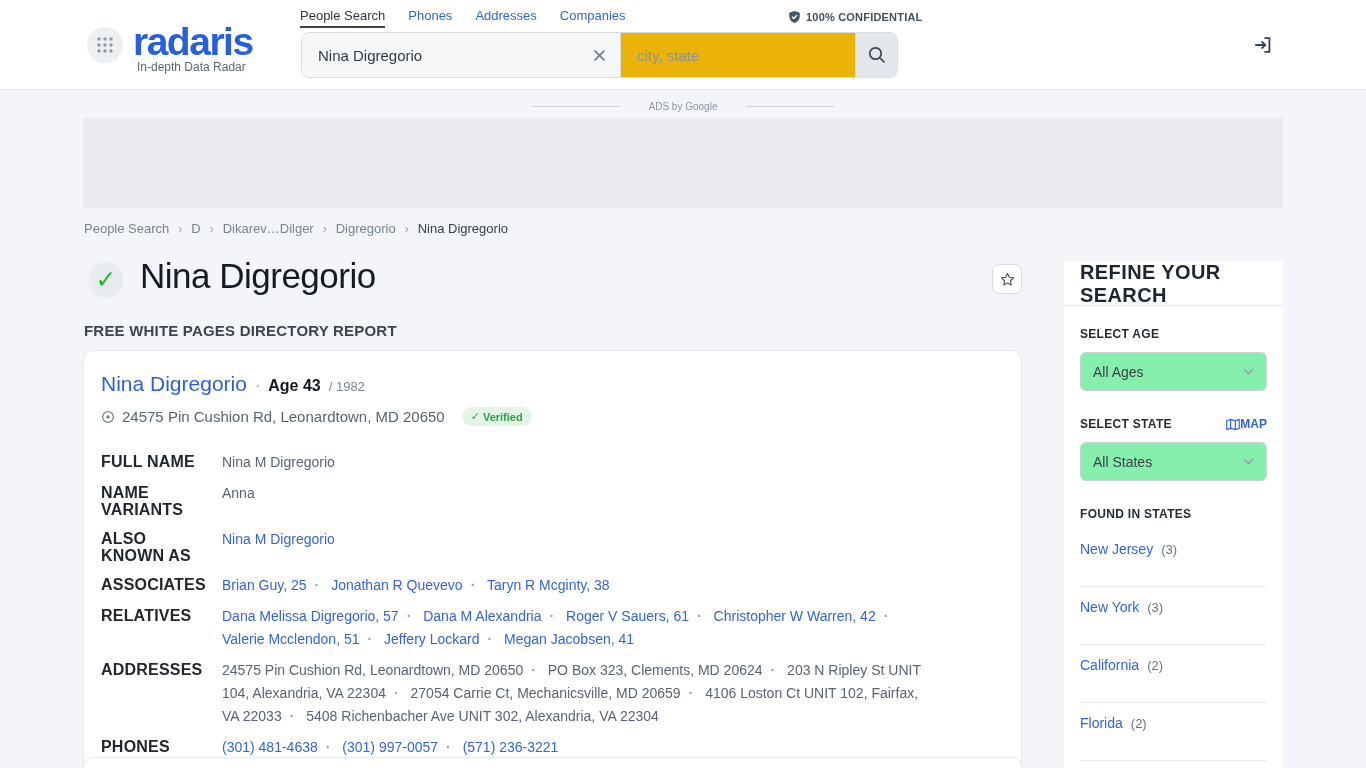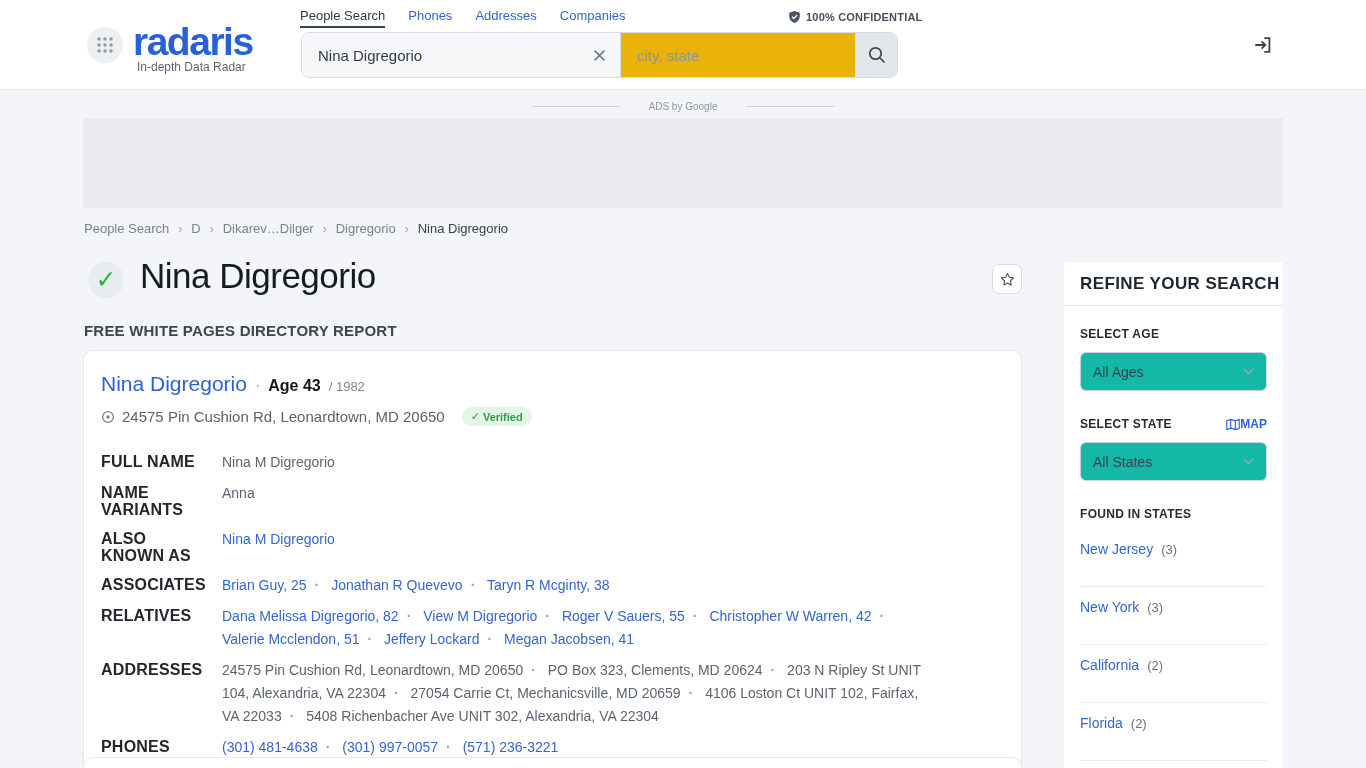--- a/index.html
+++ b/index.html
@@ -60,26 +60,26 @@
   .rows { margin-top:21px; display:grid; grid-template-columns:121px minmax(0,700px); }
   .row-label { font-size:16px; font-weight:bold; color:#22272e; letter-spacing:.2px; padding:6px 8px 6px 0; line-height:17px; }
   .row-value { font-size:14px; color:#5b6470; padding:4px 0; line-height:23px; }
   .row-value a { color:#3565cf; }
   .seplist > *:not(:last-child)::after { content:"·"; color:#98a2ad; margin:0 8px; font-weight:bold; }
 
   .card2 { position:absolute; left:83px; top:757px; width:939px; height:40px; background:#fff; border:1px solid #e6e9ed; border-bottom:none; border-radius:10px 10px 0 0; }
 
   
   .sidebar { position:absolute; left:1064px; top:262px; width:219px; height:506px; background:#fff; }
-  .sidebar-head { height:44px; display:flex; align-items:center; padding-left:16px; border-bottom:1px solid #e6e9ec; font-size:17px; font-weight:bold; color:#1d2530; letter-spacing:.4px; }
+  .sidebar-head { height:44px; display:flex; align-items:center; padding-left:16px; border-bottom:1px solid #e6e9ec; font-size:20px; font-weight:bold; color:#1d2530; letter-spacing:.4px; }
   .sidebar-body { padding:21px 16px 0 16px; }
   .sb-label { font-size:12px; font-weight:bold; color:#262c34; letter-spacing:.3px; }
   .sb-label-row { display:flex; justify-content:space-between; align-items:center; }
   .map-link { display:flex; align-items:center; color:#2f62d8; font-size:12px; font-weight:bold; }
-  .sb-select { margin-top:11px; margin-bottom:26px; width:187px; height:39px; border:1px solid #ccd2d9; border-radius:6px; background:#14b8a6; display:flex; align-items:center; justify-content:space-between; padding:0 12px; font-size:14px; color:#3b424c; cursor:pointer; }
+  .sb-select { margin-top:11px; margin-bottom:26px; width:187px; height:39px; border:1px solid #ccd2d9; border-radius:6px; background:#86efac; display:flex; align-items:center; justify-content:space-between; padding:0 12px; font-size:14px; color:#3b424c; cursor:pointer; }
   .states { margin-top:8px; }
   .state-row { display:flex; align-items:flex-end; gap:8px; padding:12px 0 29px 0; border-bottom:1px solid #e9ecef; font-size:14px; cursor:pointer; }
   .state-row:last-child { border-bottom:none; }
   .state-link { color:#3565cf; }
   .state-count { color:#6b7480; font-size:13px; }
   .show-more { margin-top:21px; text-align:center; color:#2f62d8; font-size:12px; font-weight:bold; letter-spacing:.3px; cursor:pointer; }
   .show-more .arr { font-size:13px; margin-left:4px; }
 </style>
 </head>
 <body>
@@ -209,23 +209,23 @@
 
     <div class="row-label">ASSOCIATES</div>
     <div class="row-value seplist">
       <a>Brian Guy, 25</a>
       <a>Jonathan R Quevevo</a>
       <a>Taryn R Mcginty, 38</a>
     </div>
 
     <div class="row-label">RELATIVES</div>
     <div class="row-value seplist">
-      <a>Dana Melissa Digregorio, 82</a>
-      <a>View M Digregorio</a>
-      <a>Roger V Sauers, 55</a>
+      <a>Dana Melissa Digregorio, 57</a>
+      <a>Dana M Alexandria</a>
+      <a>Roger V Sauers, 61</a>
       <a>Christopher W Warren, 42</a>
       <a>Valerie Mcclendon, 51</a>
       <a>Jeffery Lockard</a>
       <a>Megan Jacobsen, 41</a>
     </div>
 
     <div class="row-label">ADDRESSES</div>
     <div class="row-value seplist">
       <span>24575 Pin Cushion Rd, Leonardtown, MD 20650</span>
       <span>PO Box 323, Clements, MD 20624</span>

